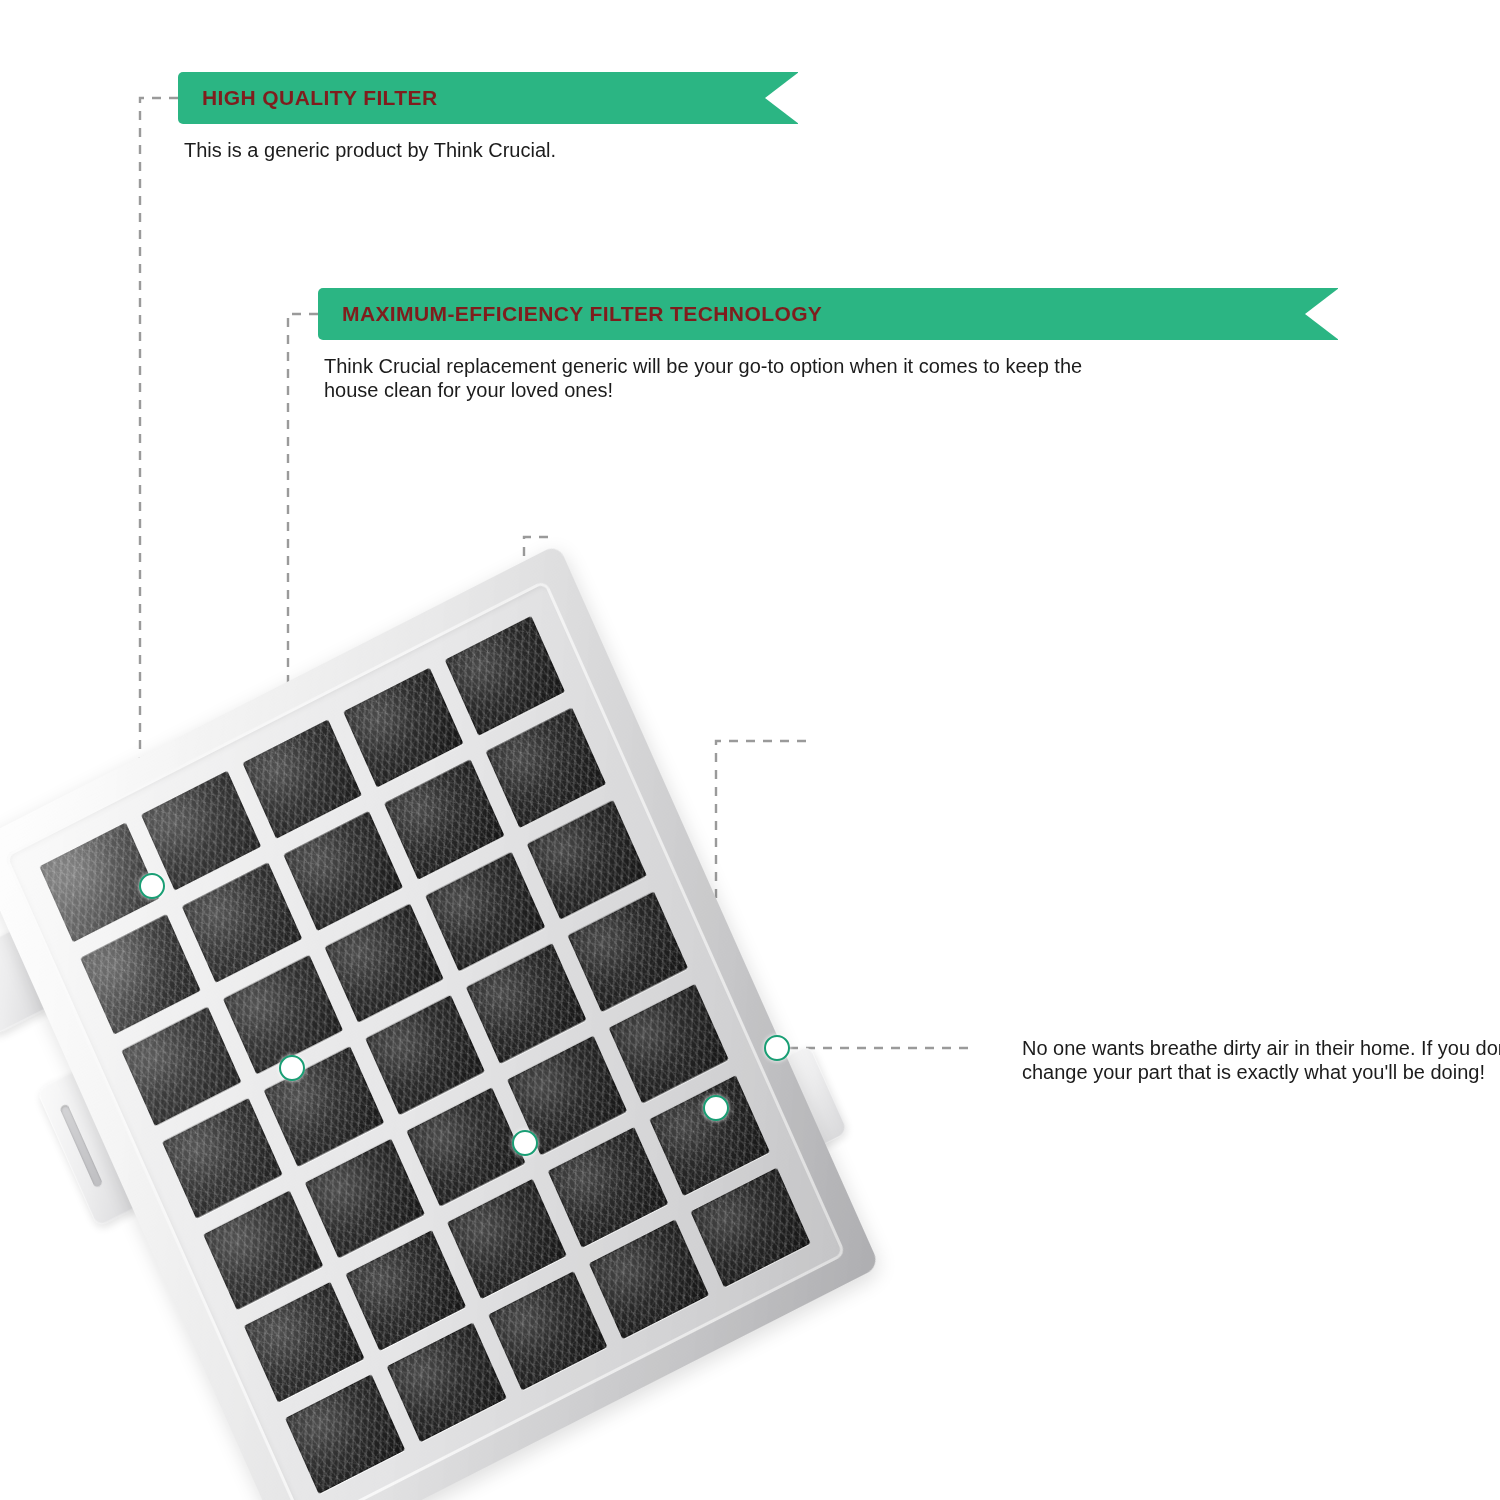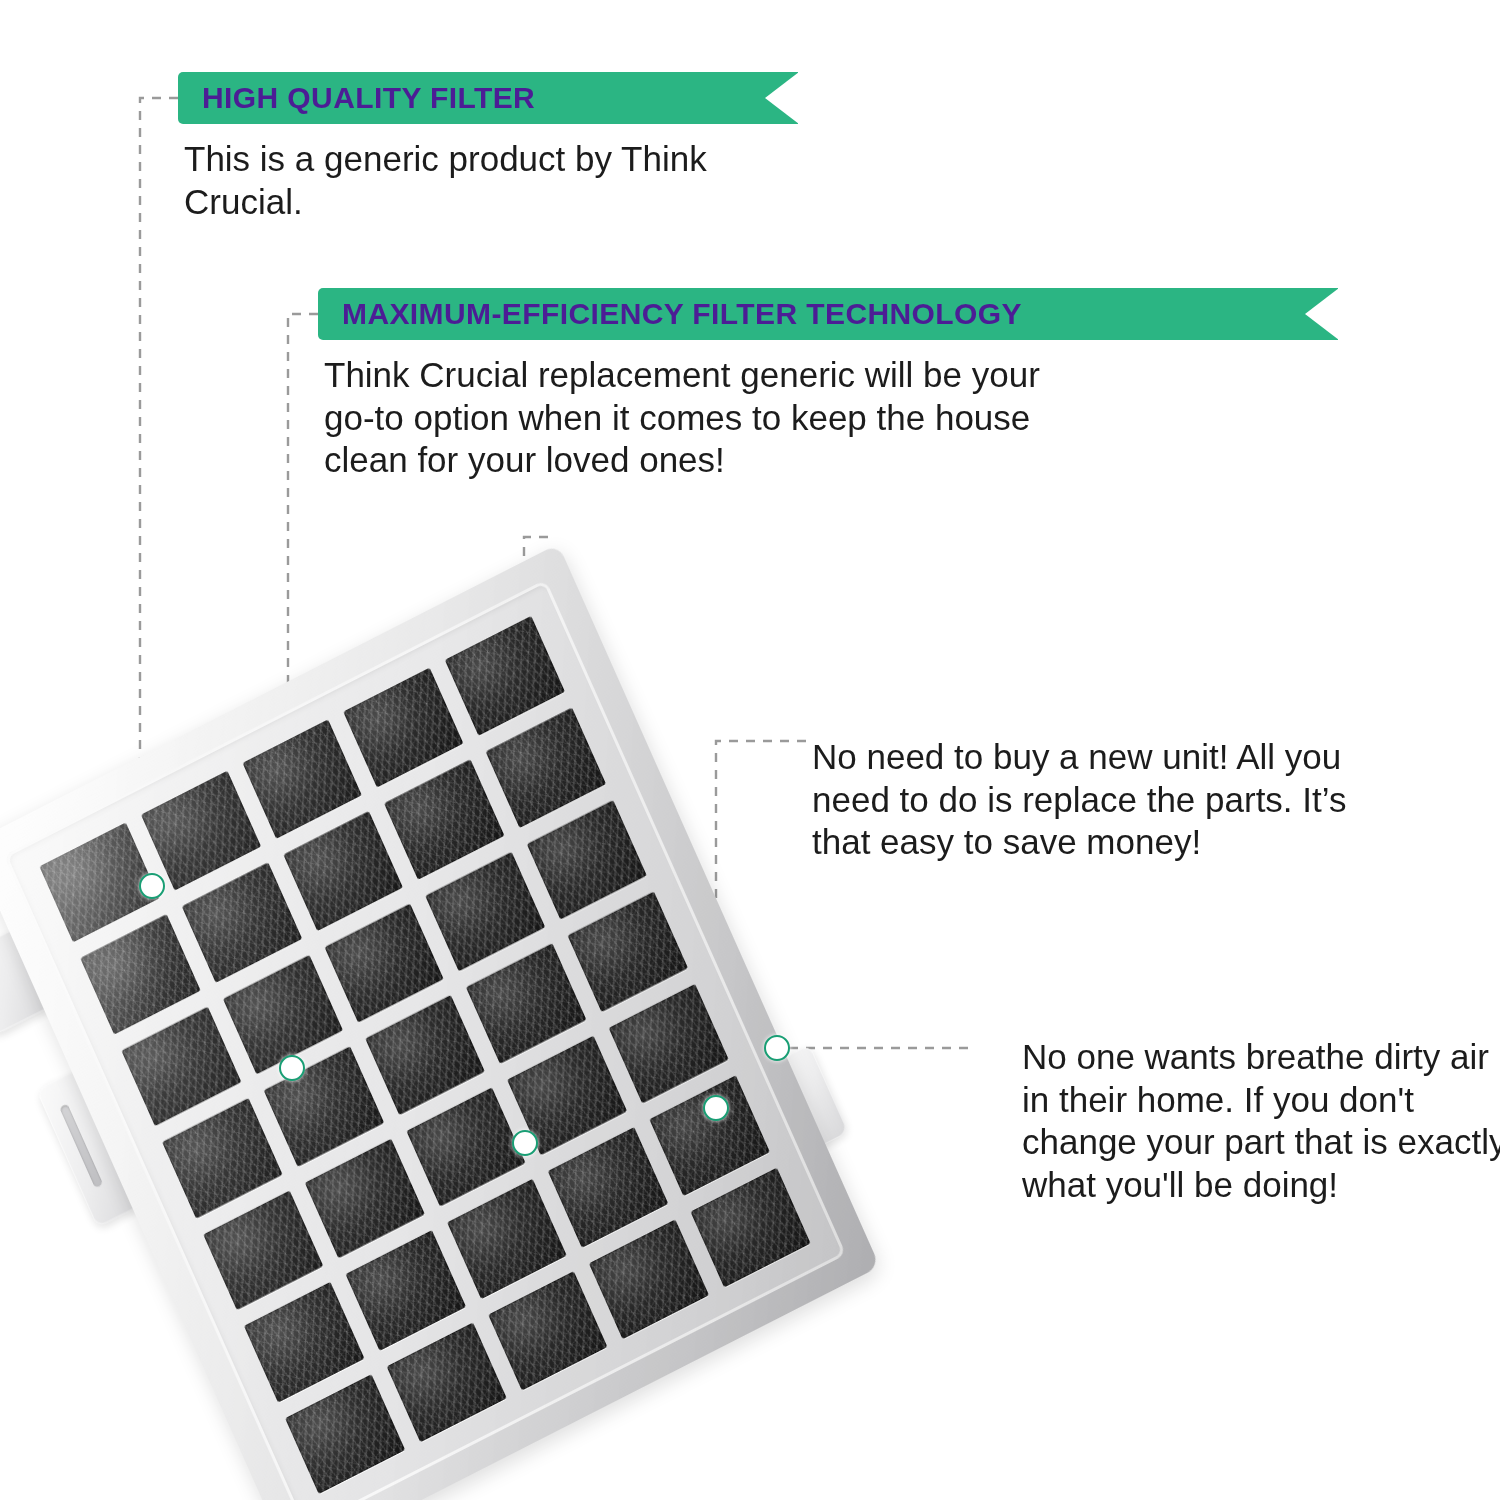--- a/index.html
+++ b/index.html
@@ -38,42 +38,42 @@
     height: 52px;
     background: #2bb583;
     border-top-left-radius: 5px;
     border-bottom-left-radius: 5px;
     box-sizing: border-box;
     padding-left: 24px;
     overflow: hidden;
   }
   .ribbon-title {
     display: block;
-    color: #4c1d95;
+    color: #7f1d1d;
     font-weight: bold;
-    font-size: 30px;
+    font-size: 21px;
     letter-spacing: 0.4px;
     line-height: 52px;
     white-space: nowrap;
   }
   
   .ribbon-notch {
     position: absolute;
     right: -1px;
     top: 0;
     width: 34px;
     height: 52px;
     background: #ffffff;
     clip-path: polygon(0 50%, 100% 0, 100% 100%);
   }
   .callout-body {
     margin-top: 14px;
     padding-left: 6px;
     color: #1c1c1c;
-    font-size: 35px;
+    font-size: 20px;
     line-height: 1.22;
     font-weight: 400;
   }
   .callout-body p { margin: 0; }
 
   
   .marker {
     position: absolute;
     width: 26px;
     height: 26px;
@@ -287,23 +287,20 @@
       <span class="ribbon-title">MAXIMUM-EFFICIENCY FILTER TECHNOLOGY</span>
       <span class="ribbon-notch"></span>
     </div>
     <div class="callout-body" style="width:770px;">
       <p>Think Crucial replacement generic will be your go-to option when it comes to keep the house clean for your loved ones!</p>
     </div>
   </div>
 
 
   <div class="callout" style="left:806px; top:722px; width:563px;">
-    <div class="callout-body" style="width:555px;">
-      <p>No need to buy a new unit! All you need to do is replace the parts. It’s that easy to save money!</p>
-    </div>
   </div>
 
   <div class="callout" style="left:968px; top:1022px; width:467px;">
     <div class="callout-body" style="width:500px;margin-left:48px;">
       <p>No one wants breathe dirty air in their home. If you don't change your part that is exactly what you'll be doing!</p>
     </div>
   </div>
 
   <div class="marker" style="left:152px; top:886px;"></div>
   <div class="marker" style="left:292px; top:1068px;"></div>

